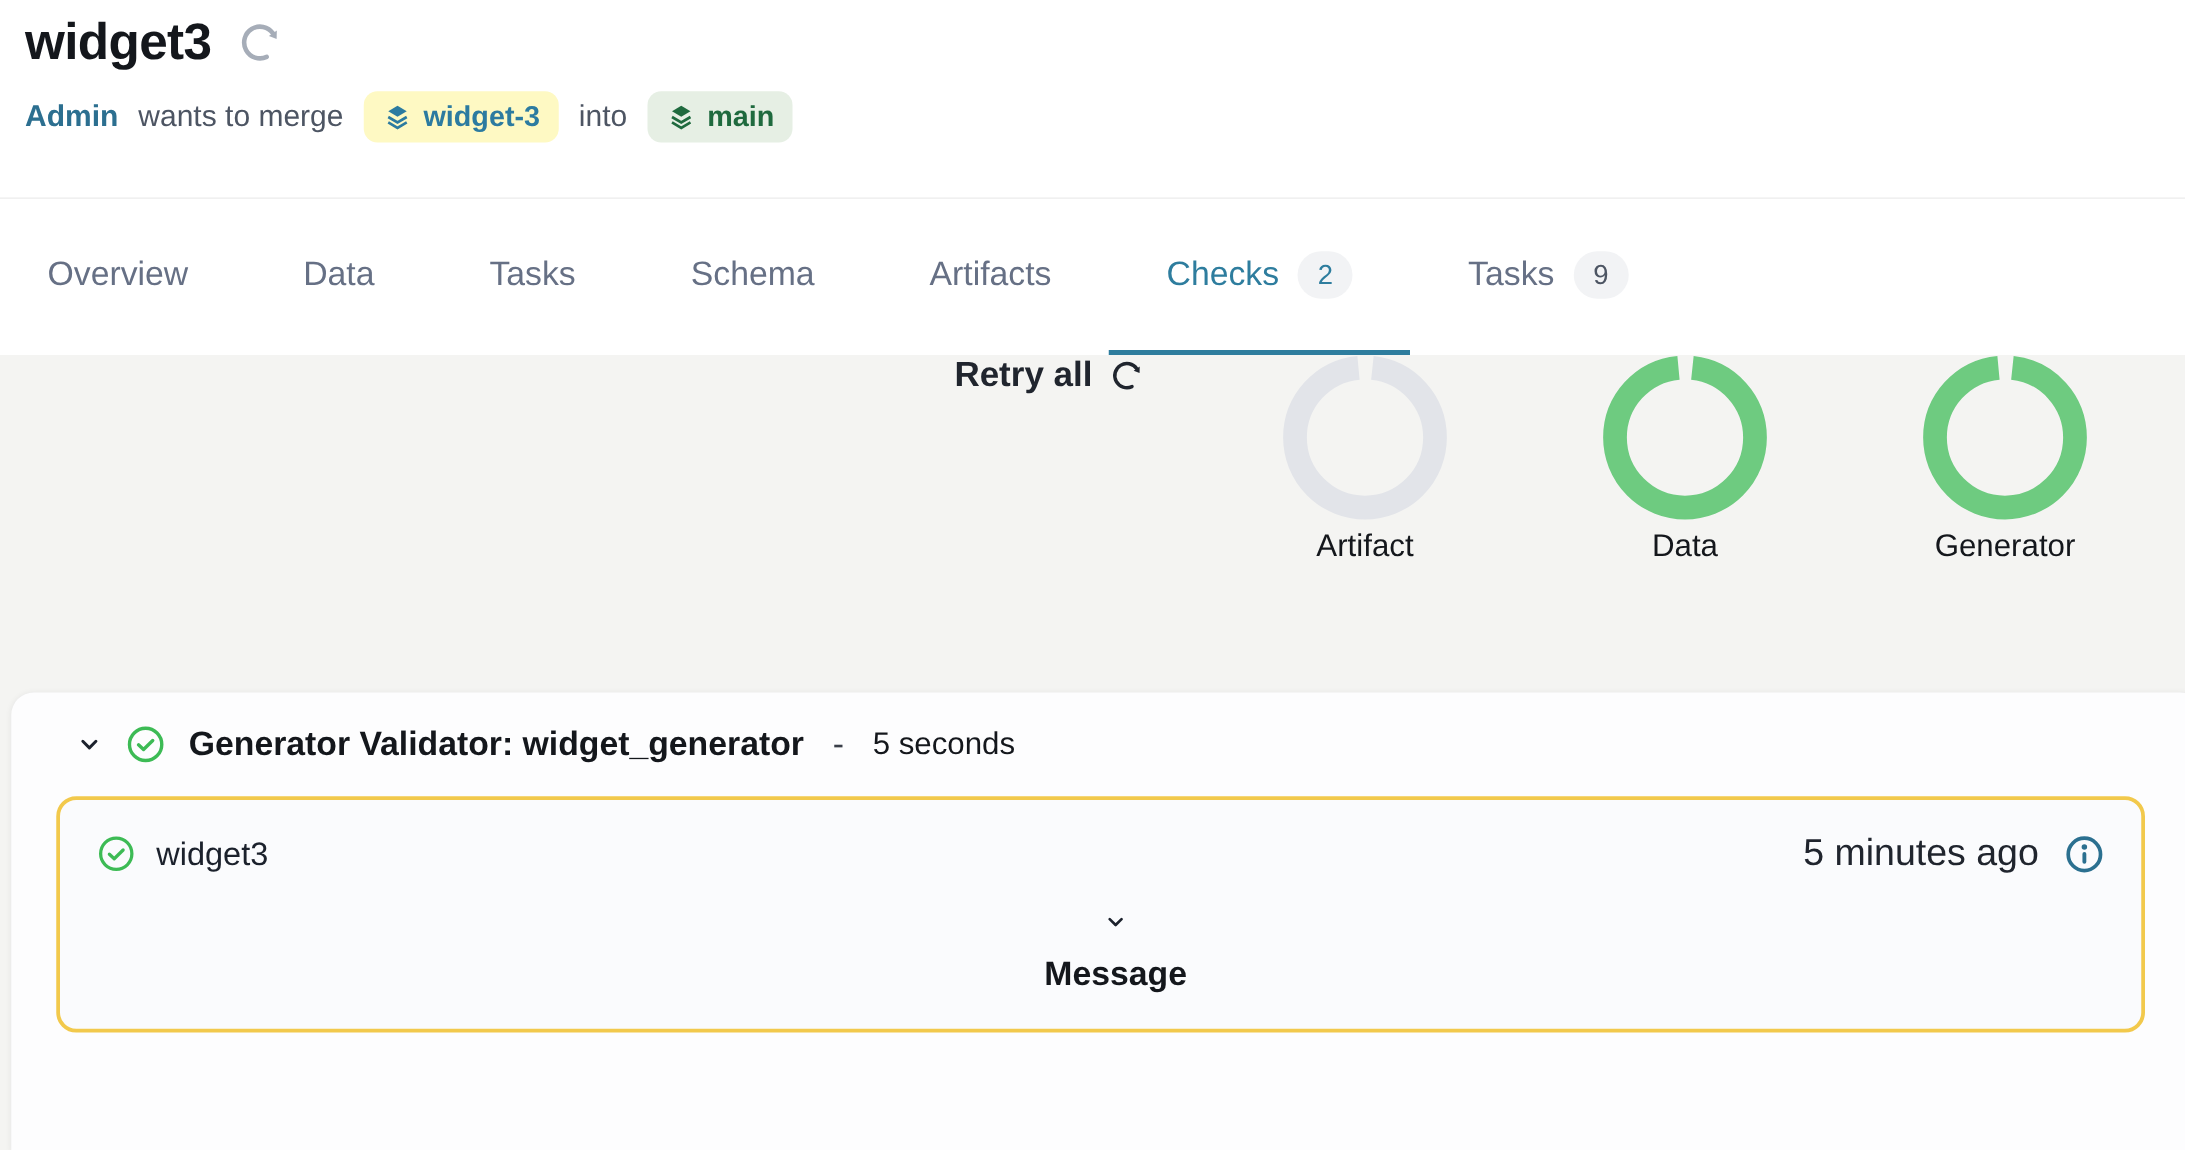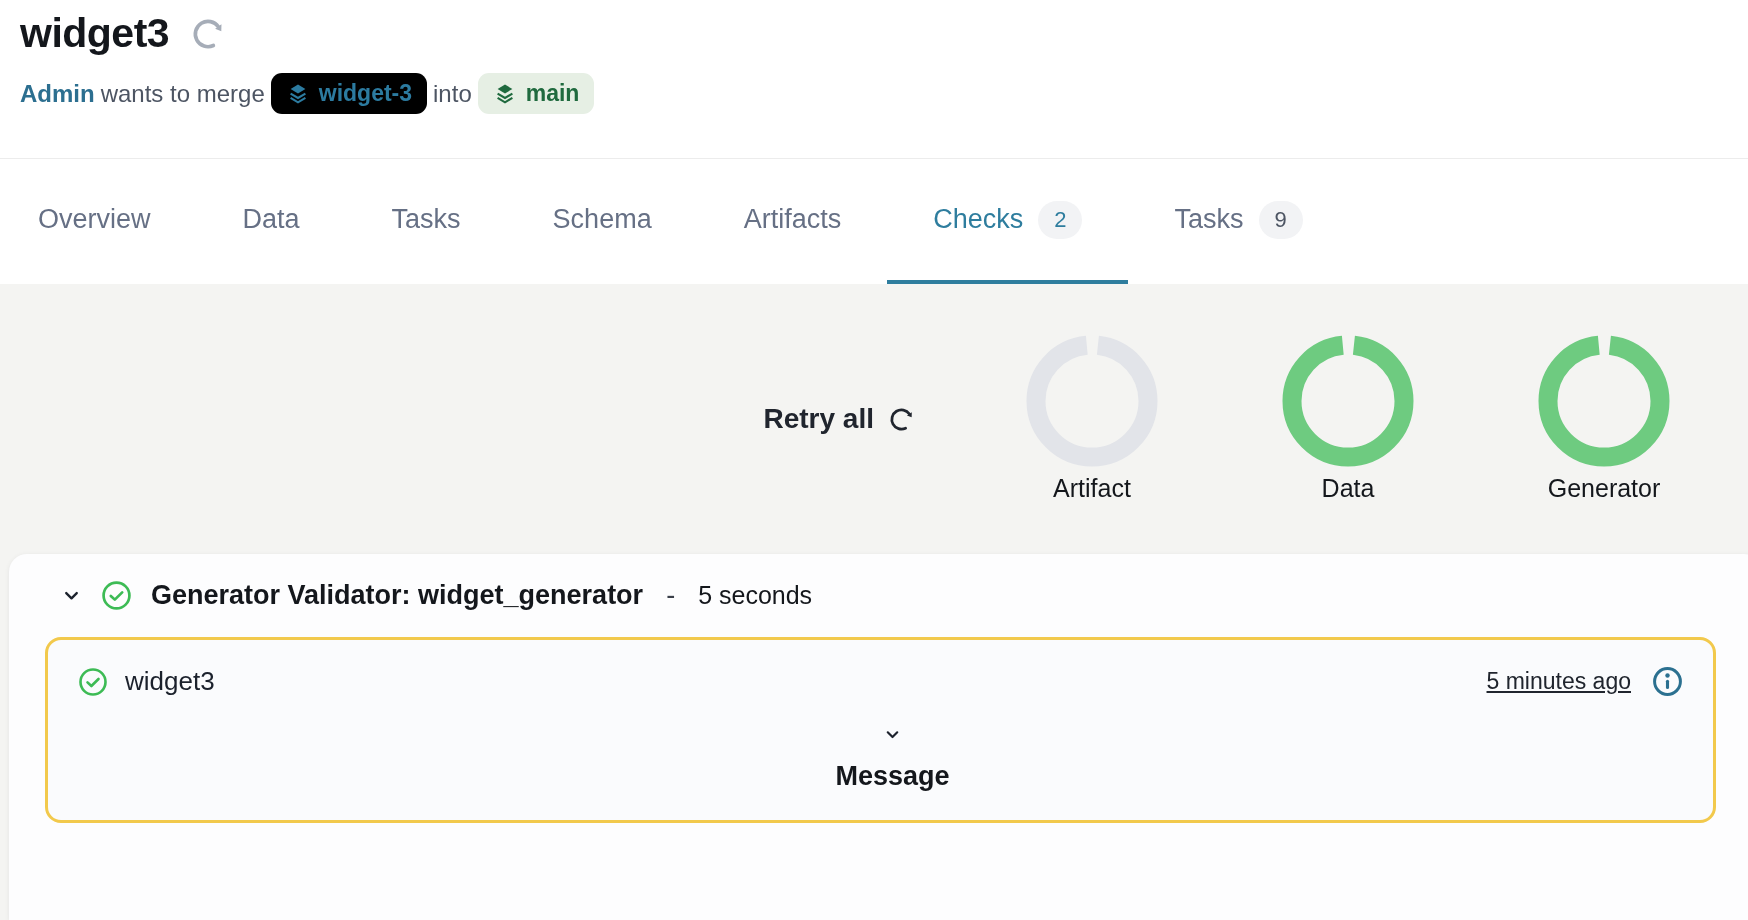--- a/index.html
+++ b/index.html
@@ -6,53 +6,53 @@
   html,body { width:1748px; height:920px; overflow:hidden; }
   body {
     font-family: "Liberation Sans", sans-serif;
     background:#ffffff; color:#15181d; position:relative;
   }
   
   .top-header { height:158px; padding:10px 0 0 20px; }
   .title-row { display:flex; align-items:center; gap:20px; }
   h1.page-title { font-size:41px; font-weight:800; letter-spacing:-0.5px; color:#14171c; }
   .refresh-btn { border:none; background:none; cursor:pointer; color:#a6adb8; display:flex; padding:0; }
-  .merge-row { margin:16px 0 0 0; display:flex; align-items:center; gap:6px; font-size:24px; color:#4d5563; }
+  .merge-row { margin:16px 0 0 0; display:flex; align-items:center; gap:16px; font-size:24px; color:#4d5563; }
   .merge-author { font-weight:700; color:#2c6f90; text-decoration:none; cursor:pointer; }
   .branch-badge { display:inline-flex; align-items:center; gap:9px; padding:7px 15px; border-radius:11px; font-size:23px; font-weight:700; cursor:pointer; }
-  .branch-badge.source { background:#000000; color:#2c7ba0; }
+  .branch-badge.source { background:#fef9c3; color:#2c7ba0; }
   .branch-badge.target { background:#e6efe4; color:#1f6a3e; }
   .branch-badge svg { display:block; }
 
   
   .tabbar { border-top:1px solid #ececec; height:126px; display:flex; align-items:stretch; }
   .tab { display:flex; align-items:center; gap:15px; padding:0 46px; font-size:27px; color:#667085; cursor:pointer; border-bottom:4px solid transparent; }
   .tab:first-child { padding-left:38px; }
   .tab.active { color:#2e7d9e; border-bottom-color:#2e7d9e; }
   .count-badge { background:#f2f3f5; border-radius:999px; padding:6px 16px; font-size:22px; color:#4d5563; }
   .tab.active .count-badge { color:#2e7d9e; }
 
   
   .gray-area { background:#f4f4f2; height:636px; display:flex; flex-direction:column; }
-  .status-band { height:270px; display:flex; align-items:center; justify-content:flex-end; gap:96px; padding-right:64px; }
+  .status-band { height:270px; display:flex; align-items:flex-start; justify-content:flex-end; gap:96px; padding-right:64px; }
   .retry-all { display:flex; align-items:center; gap:13px; font-size:28px; font-weight:600; color:#20252e; border:none; background:none; cursor:pointer; font-family:inherit; }
   .donut-block { width:160px; display:flex; flex-direction:column; align-items:center; gap:7px; }
   .donut-label { font-size:25px; color:#14171c; }
 
   
   .check-card { flex:1; margin-left:9px; margin-right:-14px; background:#fdfdfe; border-radius:18px 18px 0 0; box-shadow:0 1px 5px rgba(20,25,40,0.07); }
   .check-header { display:flex; align-items:center; gap:19px; padding:26px 0 0 52px; font-size:27px; color:#14171c; cursor:pointer; }
   .check-title { font-weight:700; }
   .check-sep { color:#3a3f49; margin:0 4px; }
   .check-duration { font-size:25px; font-weight:400; }
 
   .result-card { margin:26px 46px 0 36px; border:3px solid #f2c94c; border-radius:16px; background:#fafbfd; padding:26px 30px 28px; }
   .result-head { display:flex; align-items:center; gap:17px; font-size:26px; color:#1b212c; }
   .spacer { flex:1; }
-  .timestamp { font-size:23px; color:#20252e; margin-right:4px;text-decoration:underline; }
+  .timestamp { font-size:30px; color:#20252e; margin-right:4px; }
   .info-btn { border:none; background:none; padding:0; cursor:pointer; display:flex; }
   .message-row { display:flex; align-items:center; gap:17px; margin:28px 0 0 24px; font-size:27px; font-weight:700; color:#14171c; cursor:pointer;flex-direction:column; }
   .console-wrap { position:relative; margin:14px 20px 0 0; }
   textarea.console {
     display:block; width:100%; height:86px; resize:none;
     background:#232e3c; border:2px solid #ccd2da; border-radius:10px;
     color:#d5d9de; font-family:"DejaVu Sans Mono", monospace; font-size:23px;
     padding:37px 24px 0 23px; outline:none;
   }
   .resize-grip { position:absolute; right:3px; bottom:5px; pointer-events:none; }

